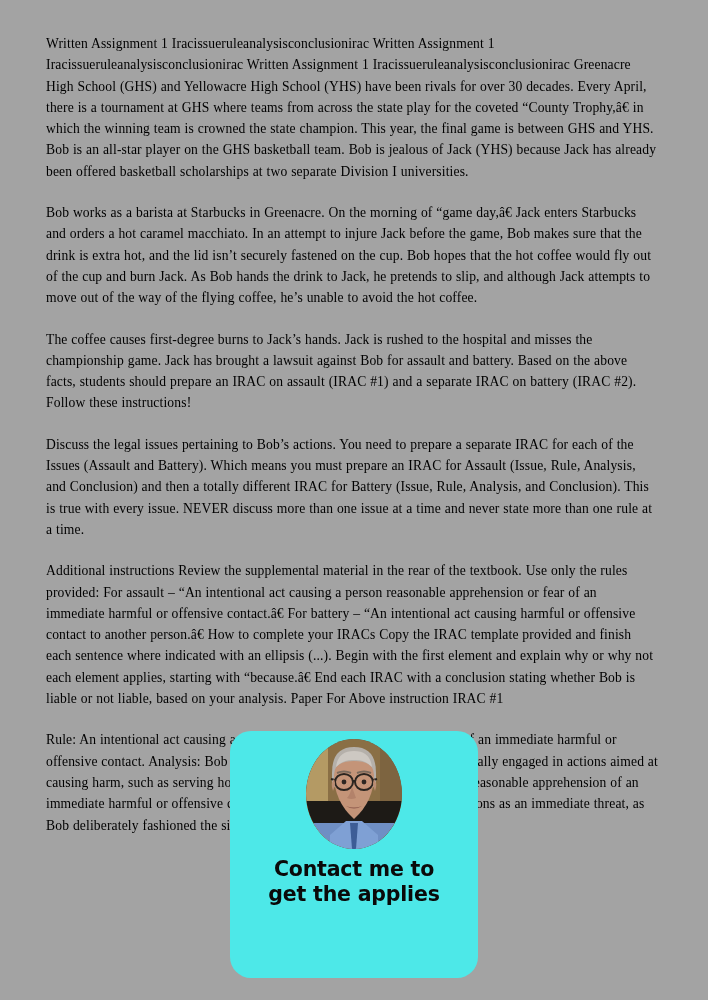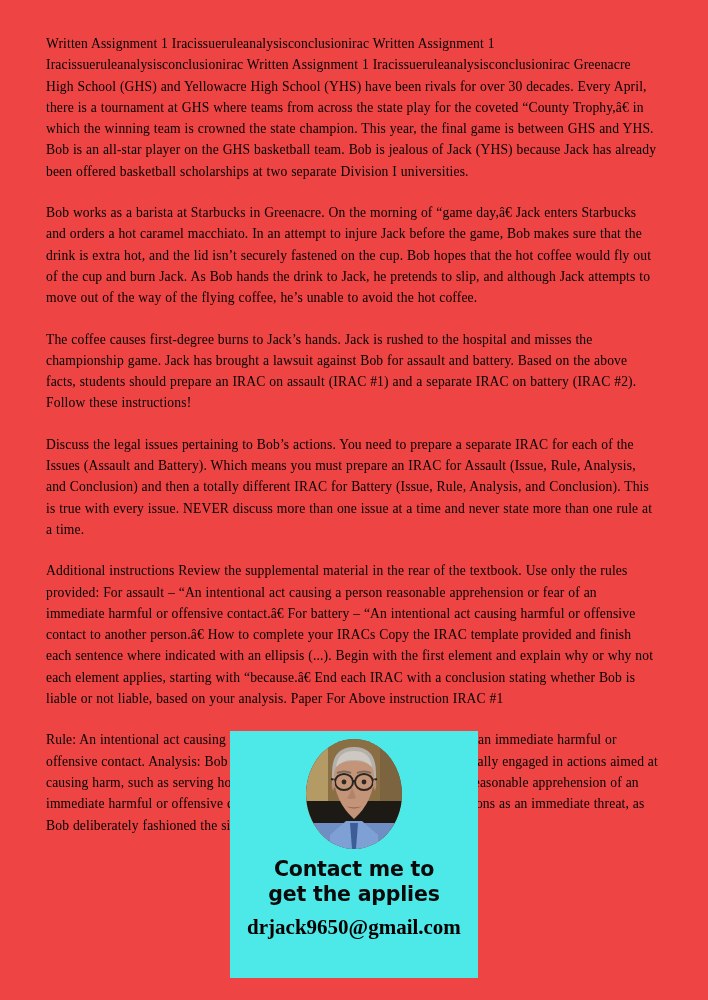--- a/index.html
+++ b/index.html
@@ -16,21 +16,21 @@
     font-family: "Liberation Serif", "DejaVu Serif", serif;
     color: #000000;
   }
 
   #page {
     position: absolute;
     left: 0;
     top: 0;
     width: 708px;
     height: 1000px;
-    background: #ef4444;
+    background: #a3a3a3;
   }
 
   .doc-body {
     position: absolute;
     left: 46px;
     top: 33px;
     width: 612px;
   }
 
   .para {
@@ -51,20 +51,21 @@
     width: 248px;
     height: 247px;
     background: #4de8e8;
     box-sizing: border-box;
     display: flex;
     flex-direction: column;
     align-items: center;
     justify-content: flex-start;
     padding-top: 8px;
     z-index: 5;
+    border-radius: 21px;
   }
 
   .avatar {
     width: 96px;
     height: 110px;
     border-radius: 50%;
     overflow: hidden;
     position: relative;
     background: #6f5a3e;
     flex: 0 0 auto;
@@ -141,17 +142,16 @@
           <path d="M46 48 Q44 56 41 59 Q45 61 50 59" fill="#b3826a"></path>
           <path d="M40 67 Q48 70 56 67 Q48 72 40 67 Z" fill="#8e5a4c"></path>
           <path d="M28 40 Q24 44 27 52 Q29 48 29 44 Z" fill="#bb8d72"></path>
           <path d="M68 40 Q72 44 69 52 Q67 48 67 44 Z" fill="#bb8d72"></path>
         </g>
       </svg>
     </div>
 
     <div class="contact-line first">Contact me to</div>
     <div class="contact-line">get the applies</div>
-    <div class="contact-email">drjack9650@gmail.com</div>
 
   </div>
 
 </div>
 
 </body></html>

